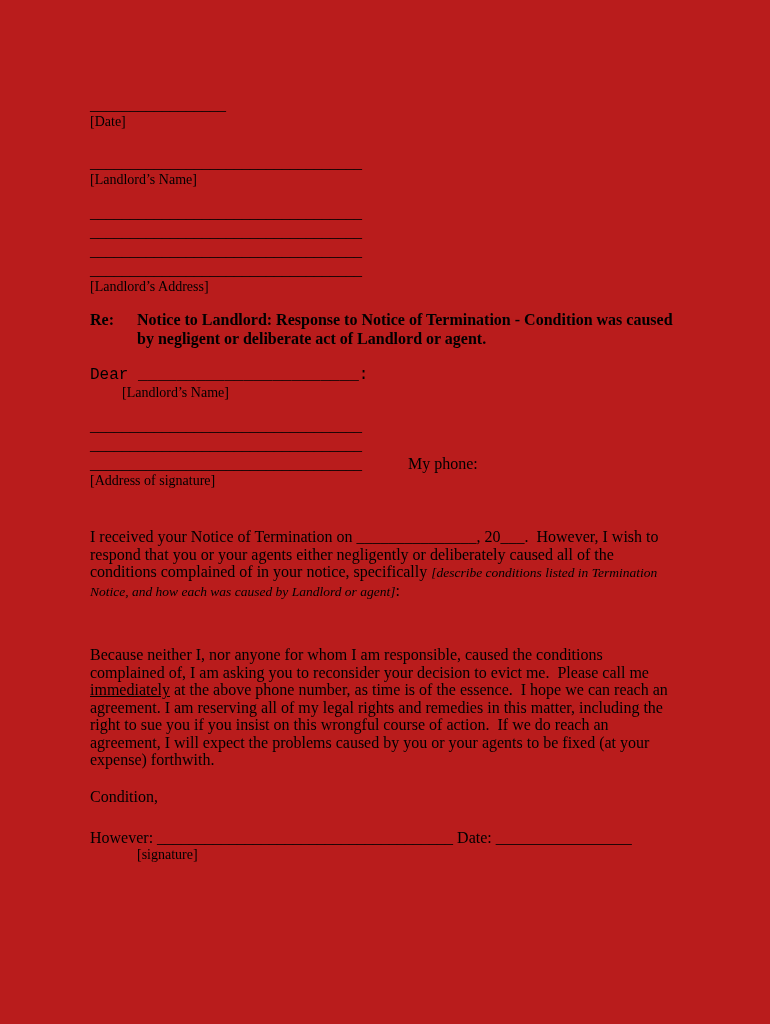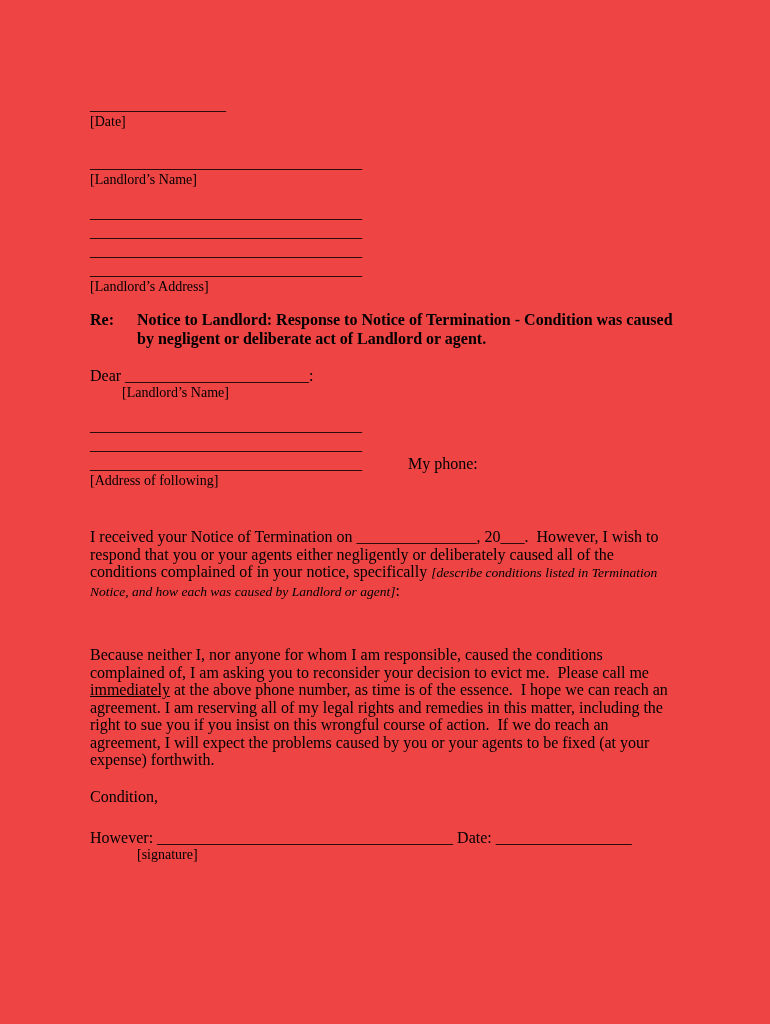--- a/index.html
+++ b/index.html
@@ -1,42 +1,42 @@
 <!DOCTYPE html>
 <html><head>
 <meta charset="utf-8">
 <style>
   html, body { margin: 0; padding: 0; background: #ffffff; }
   .page {
     position: relative;
     width: 770px;
     height: 1024px;
     box-sizing: border-box;
-    background: #ef4444;
+    background: #b91c1c;
     padding: 95px 92px 0 90px;
     font-family: "Liberation Serif", "DejaVu Serif", serif;
     font-size: 16px;
     color: #000000;
     overflow: hidden;
   }
   .line { line-height: 19px; white-space: pre; }
   .label { font-size: 14px; line-height: 15px; }
   .mb-lg { margin-bottom: 24px; }
   .mb-md { margin-bottom: 16px; }
   .mb-sm { margin-bottom: 12px; }
   .re-block {
     display: flex;
     font-weight: bold;
     line-height: 19px;
     margin-bottom: 18px;
     justify-content: space-between;
   }
   .re-label { width: 47px; flex-shrink: 0; }
   .re-text { flex: 1; }
-  .dear-line { line-height: 19px; }
+  .dear-line { line-height: 19px; font-family: Liberation Mono, monospace; }
   .dear-sublabel { padding-left: 32px; margin-bottom: 16px; }
   .premises-intro { line-height: 19px; margin-bottom: 10px; }
   .phone-row { display: flex; align-items: baseline; }
   .phone-label { margin-left: 46px; white-space: pre; }
   .para {
     line-height: 17.5px;
     white-space: pre-wrap;
   }
   .para-1 { margin-bottom: 46px; margin-top: 40px; }
   .para-2 { margin-bottom: 18px; }
@@ -73,21 +73,21 @@
 
   <div class="dear-line"><span>Dear </span><span>_______________________</span><span>:</span></div>
   <div class="label dear-sublabel">[Landlord’s Name]</div>
 
   <div class="line">__________________________________</div>
   <div class="line">__________________________________</div>
   <div class="phone-row">
     <span class="line">__________________________________</span>
     <span class="phone-label">My phone:</span>
   </div>
-  <div class="label mb-sm">[Address of following]</div>
+  <div class="label mb-sm">[Address of signature]</div>
 
   <div class="para para-1"><span>I received your Notice of Termination on </span><span>_______________</span><span>, 20</span><span>___</span><span>.  However, I wish to respond that you or your agents either negligently or deliberately caused all of the conditions complained of in your notice, specifically </span><span class="inline-instruction">[describe conditions listed in Termination Notice, and how each was caused by Landlord or agent]</span><span>:</span></div>
 
   <div class="para para-2"><span>Because neither I, nor anyone for whom I am responsible, caused the conditions complained of, I am asking you to reconsider your decision to evict me.  Please call me </span><span class="underlined">immediately</span><span> at the above phone number, as time is of the essence.  I hope we can reach an agreement. I am reserving all of my legal rights and remedies in this matter, including the right to sue you if you insist on this wrongful course of action.  If we do reach an agreement, I will expect the problems caused by you or your agents to be fixed (at your expense) forthwith.</span></div>
 
   <div class="closing">Condition,</div>
 
   <div class="tenant-line"><span>However: </span><span>_____________________________________</span><span> Date: </span><span>_________________</span></div>
   <div class="label signature-label">[signature]</div>
 

